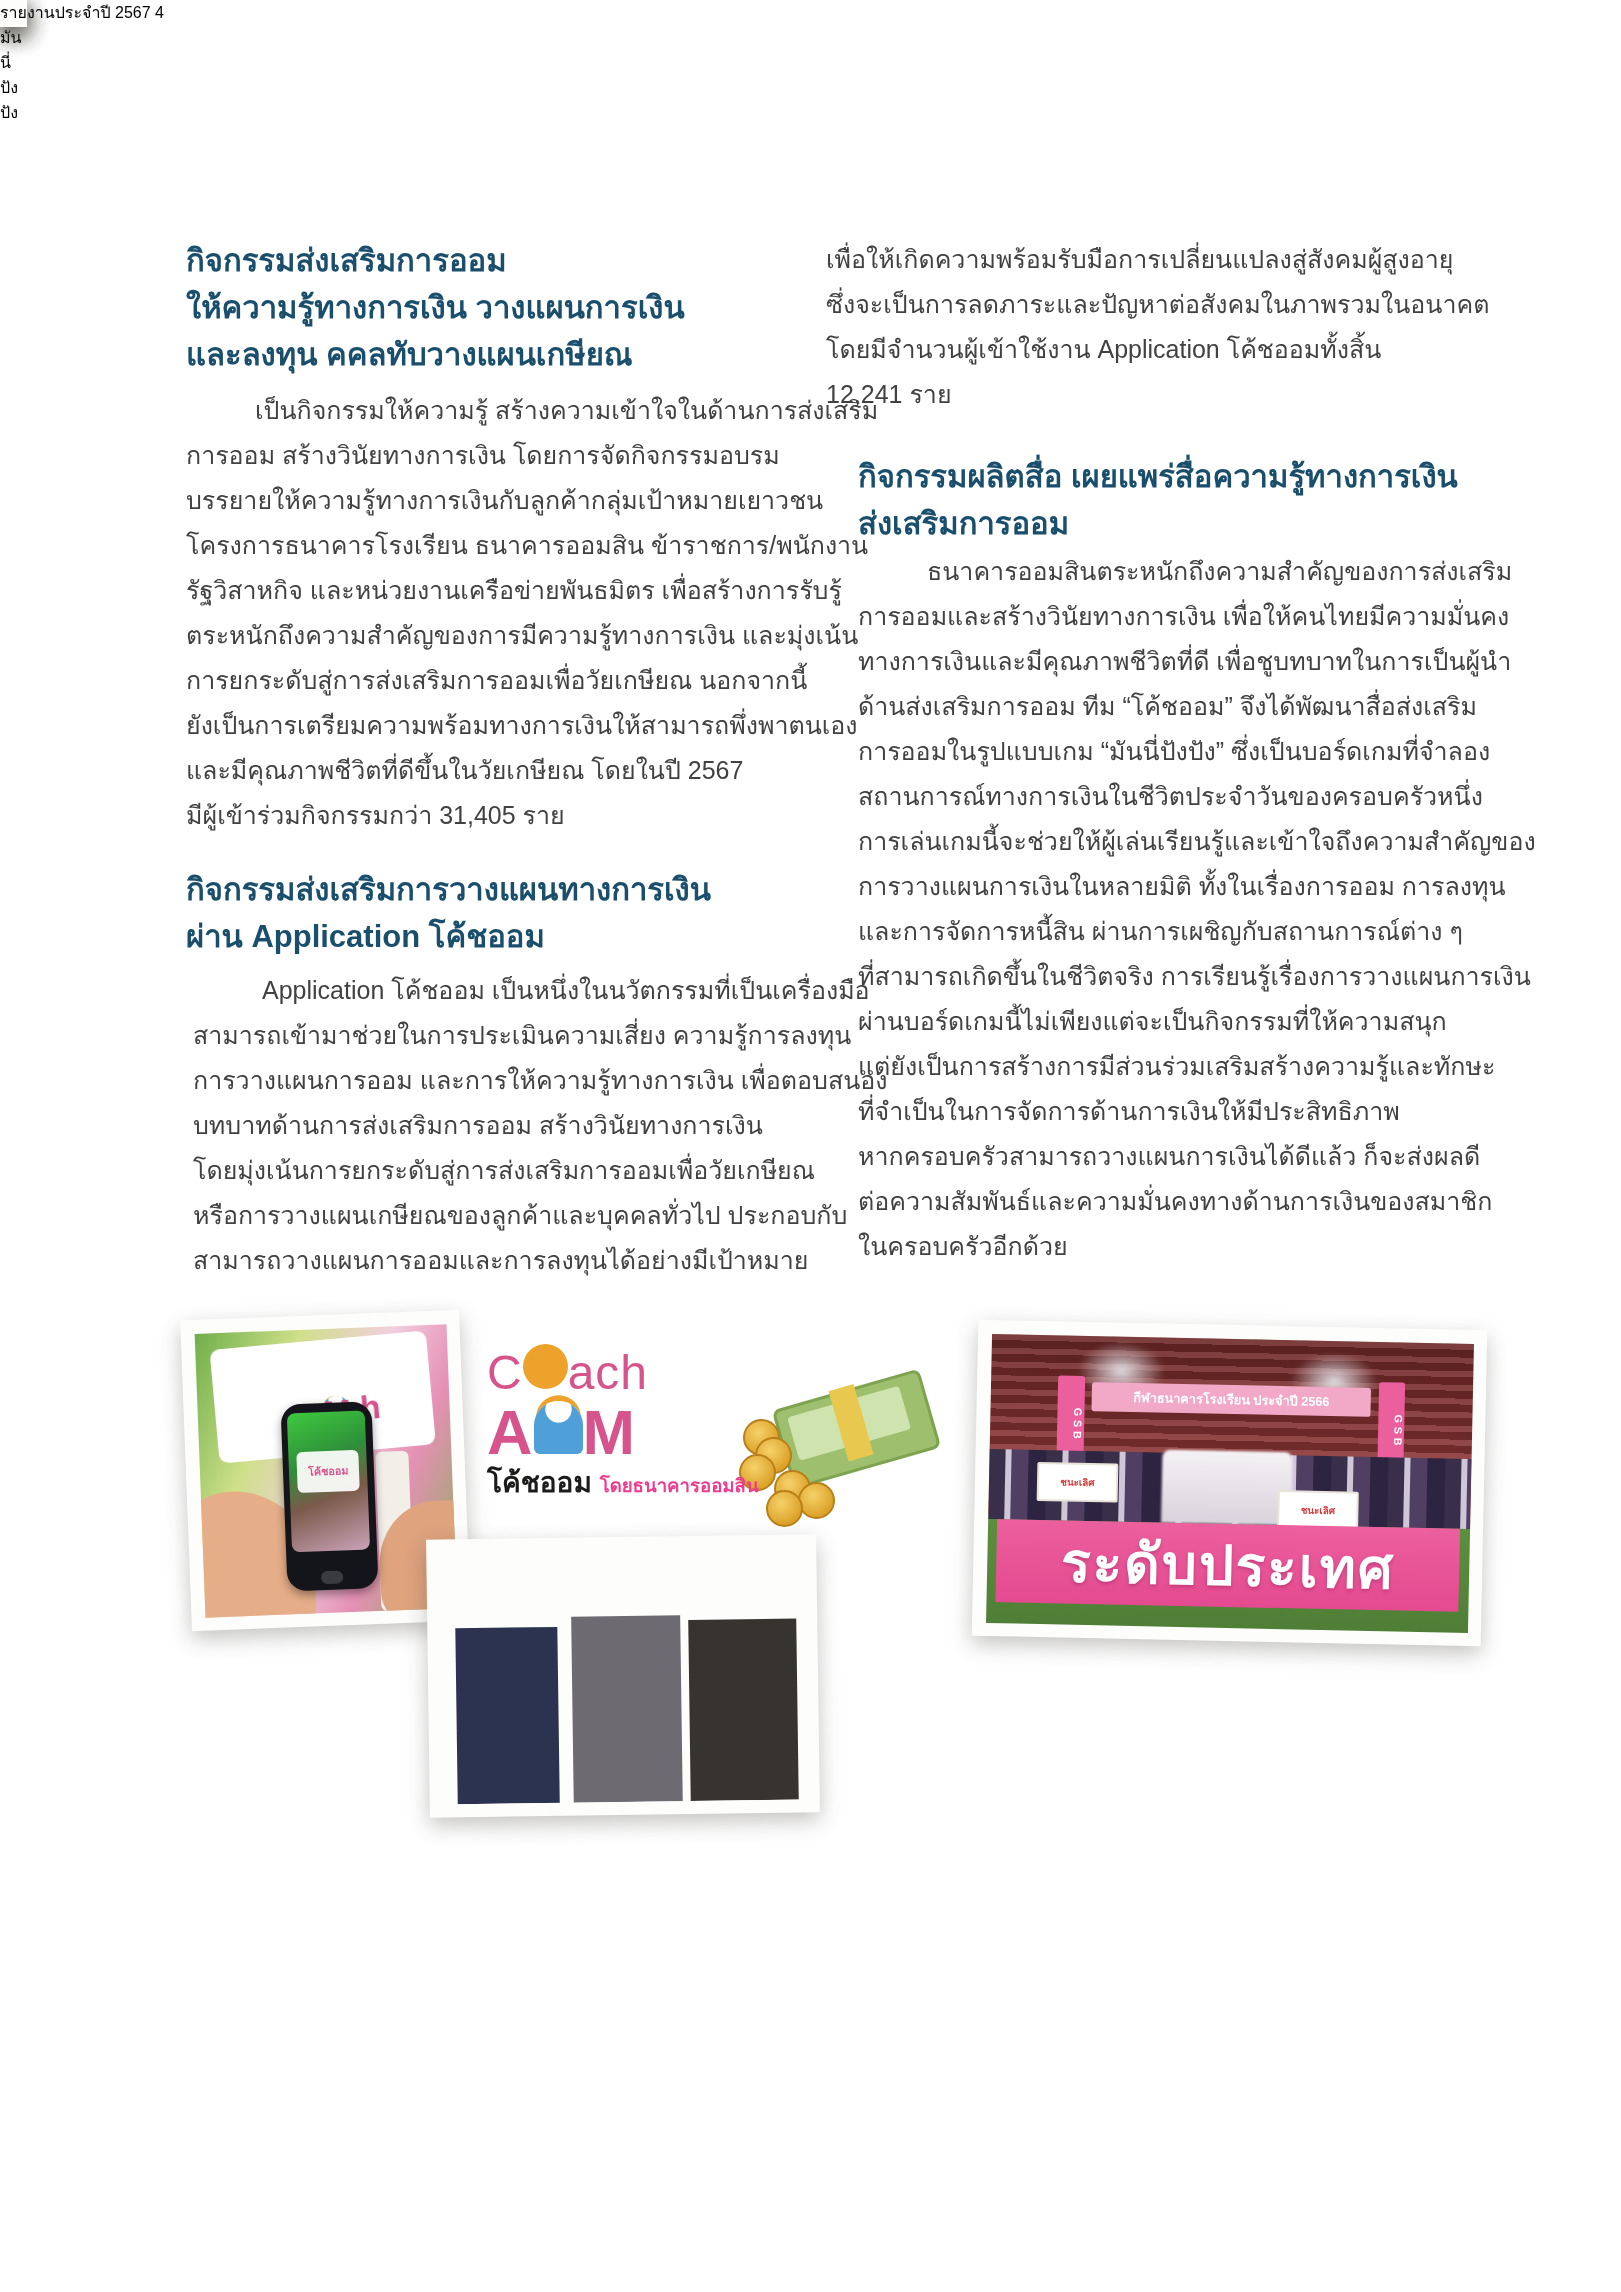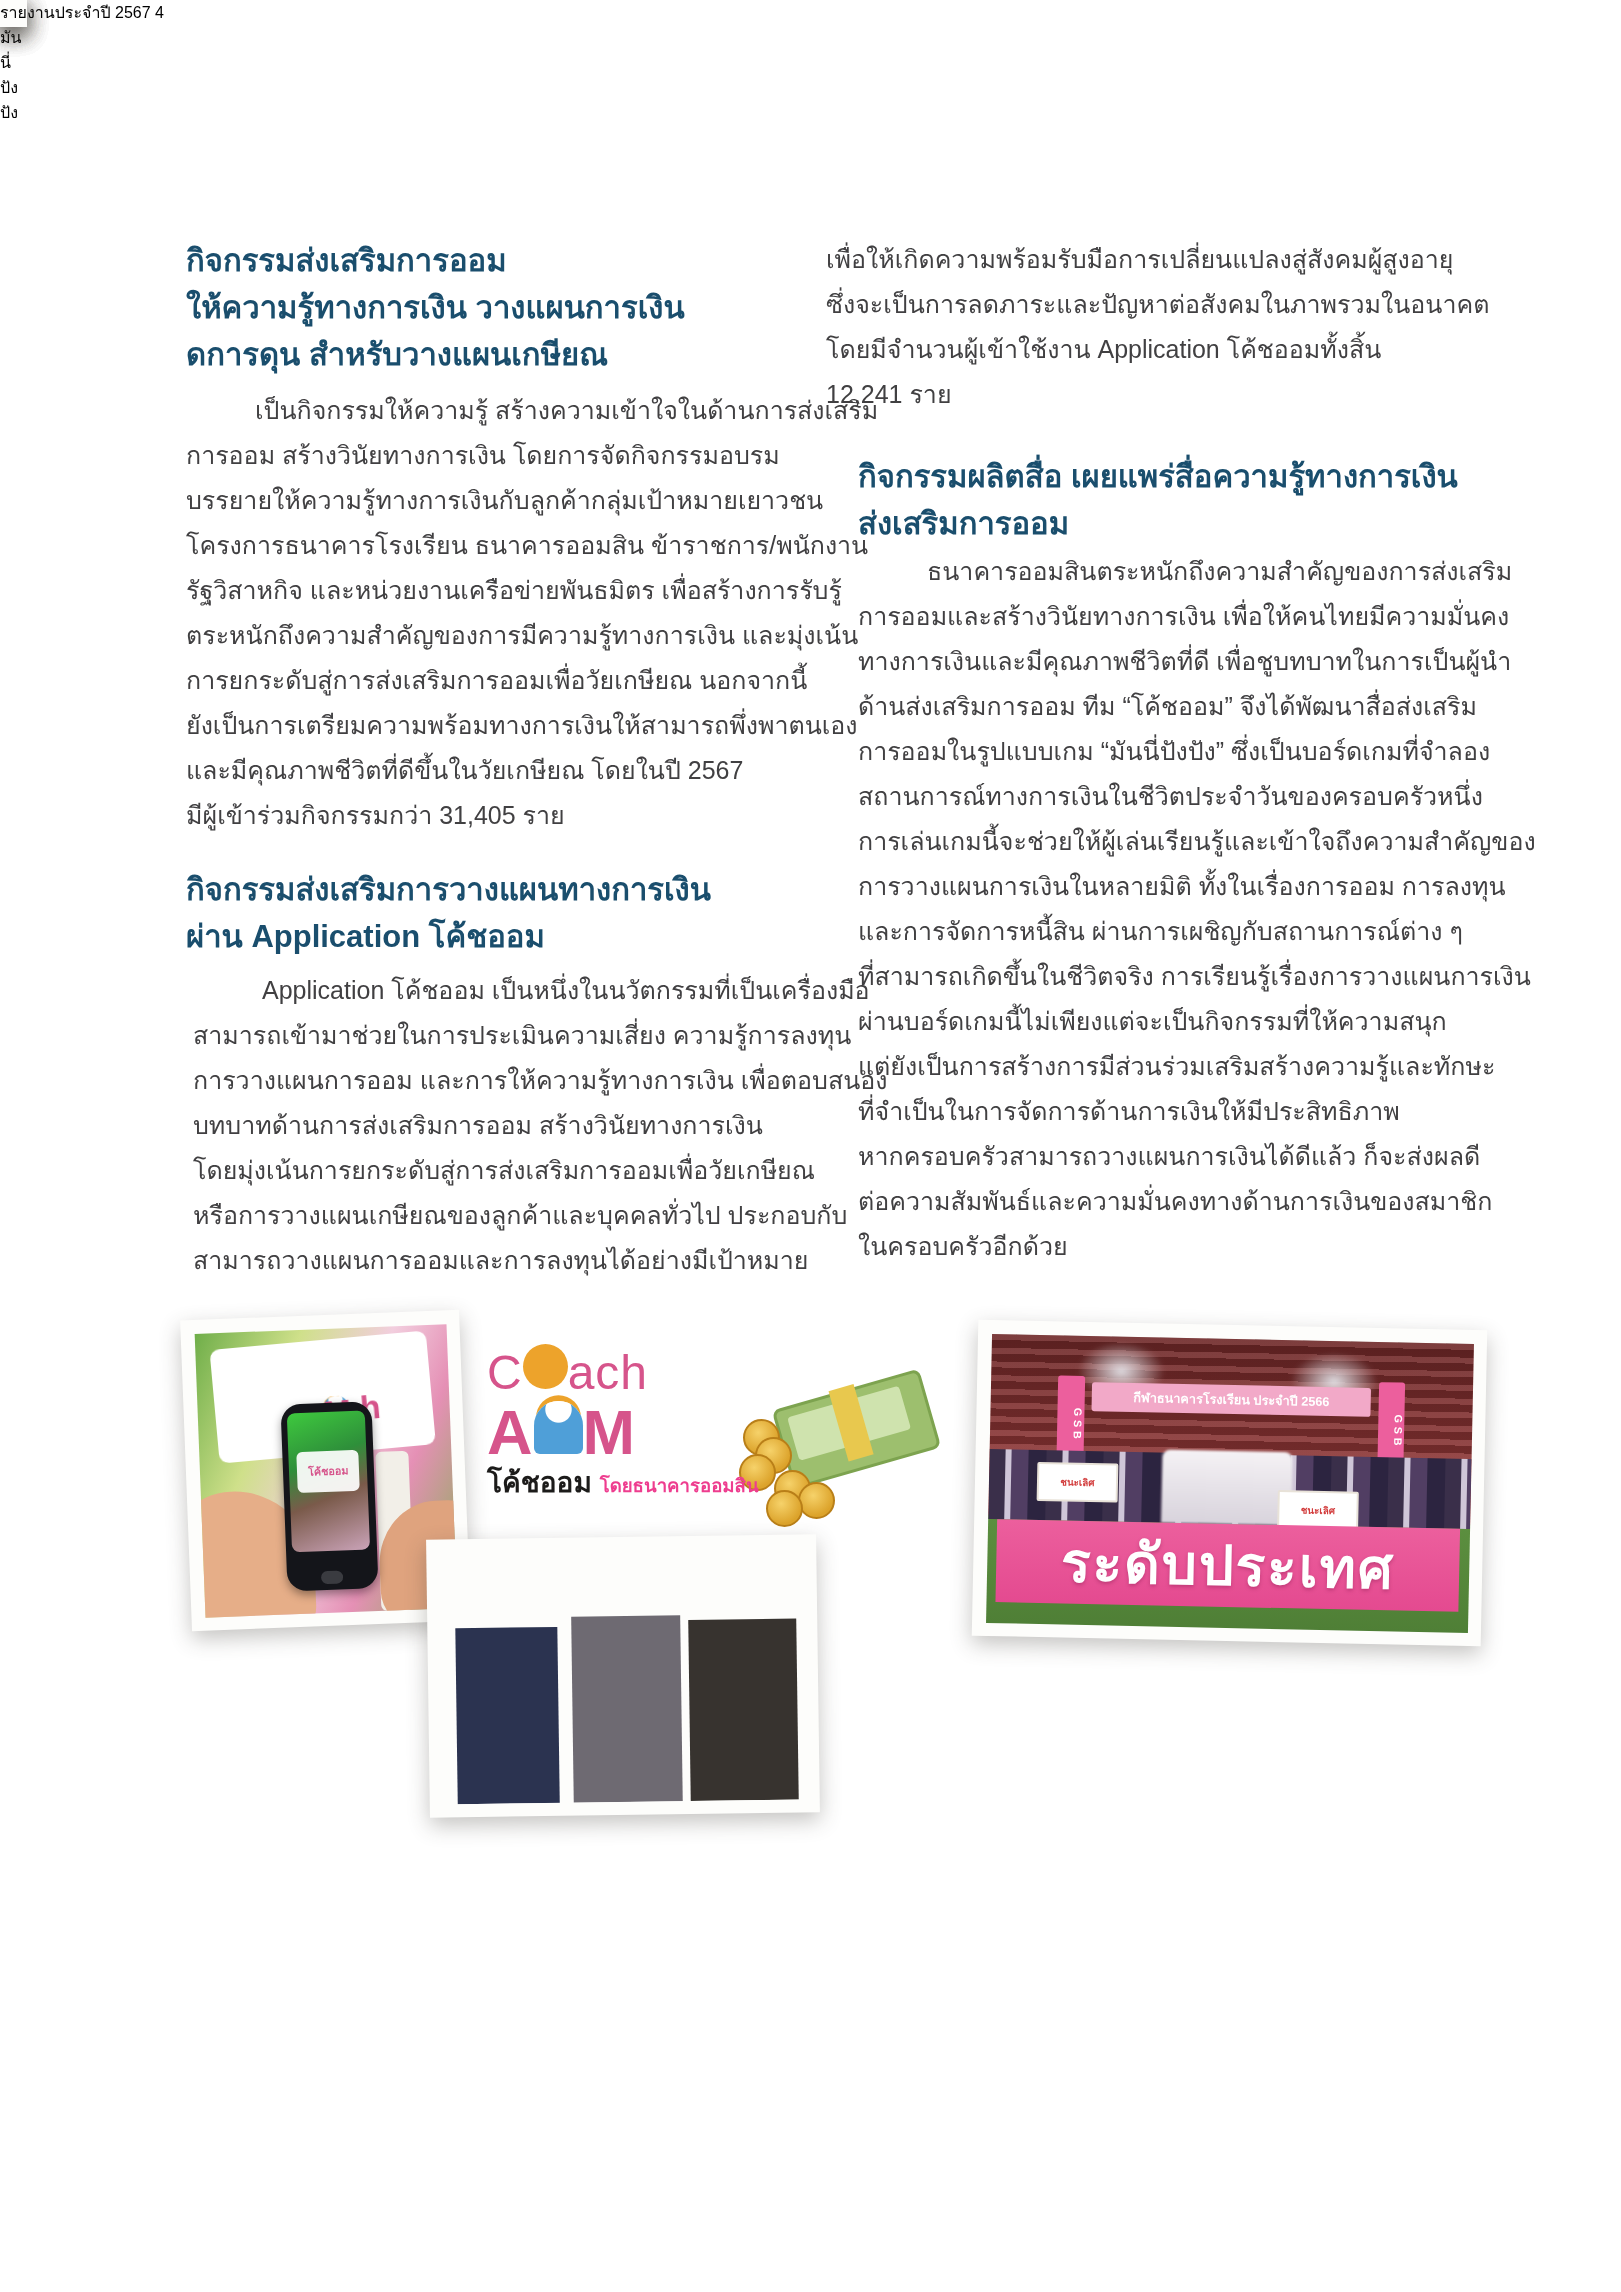--- a/index.html
+++ b/index.html
@@ -205,21 +205,21 @@
   .pageno{min-width:59px;text-align:center;color:#243a52;font-size:30px;font-weight:bold;padding:0 3.9px;}
 </style>
 </head>
 <body>
 
 <div class="page">
 
   <div class="textblock heading" style="left:186px;top:237px;">
       <div class="t-line">กิจกรรมส่งเสริมการออม</div>
       <div class="t-line">ให้ความรู้ทางการเงิน วางแผนการเงิน</div>
-      <div class="t-line">ดการดุน สำหรับวางแผนเกษียณ</div>
+      <div class="t-line">และลงทุน คคลทับวางแผนเกษียณ</div>
     </div>
 
   <div class="textblock indent" style="left:186px;top:388px;">
       <div class="t-line">เป็นกิจกรรมให้ความรู้ สร้างความเข้าใจในด้านการส่งเสริม</div>
       <div class="t-line">การออม สร้างวินัยทางการเงิน โดยการจัดกิจกรรมอบรม</div>
       <div class="t-line">บรรยายให้ความรู้ทางการเงินกับลูกค้ากลุ่มเป้าหมายเยาวชน</div>
       <div class="t-line">โครงการธนาคารโรงเรียน ธนาคารออมสิน ข้าราชการ/พนักงาน</div>
       <div class="t-line">รัฐวิสาหกิจ และหน่วยงานเครือข่ายพันธมิตร เพื่อสร้างการรับรู้</div>
       <div class="t-line">ตระหนักถึงความสำคัญของการมีความรู้ทางการเงิน และมุ่งเน้น</div>
       <div class="t-line">การยกระดับสู่การส่งเสริมการออมเพื่อวัยเกษียณ นอกจากนี้</div>

